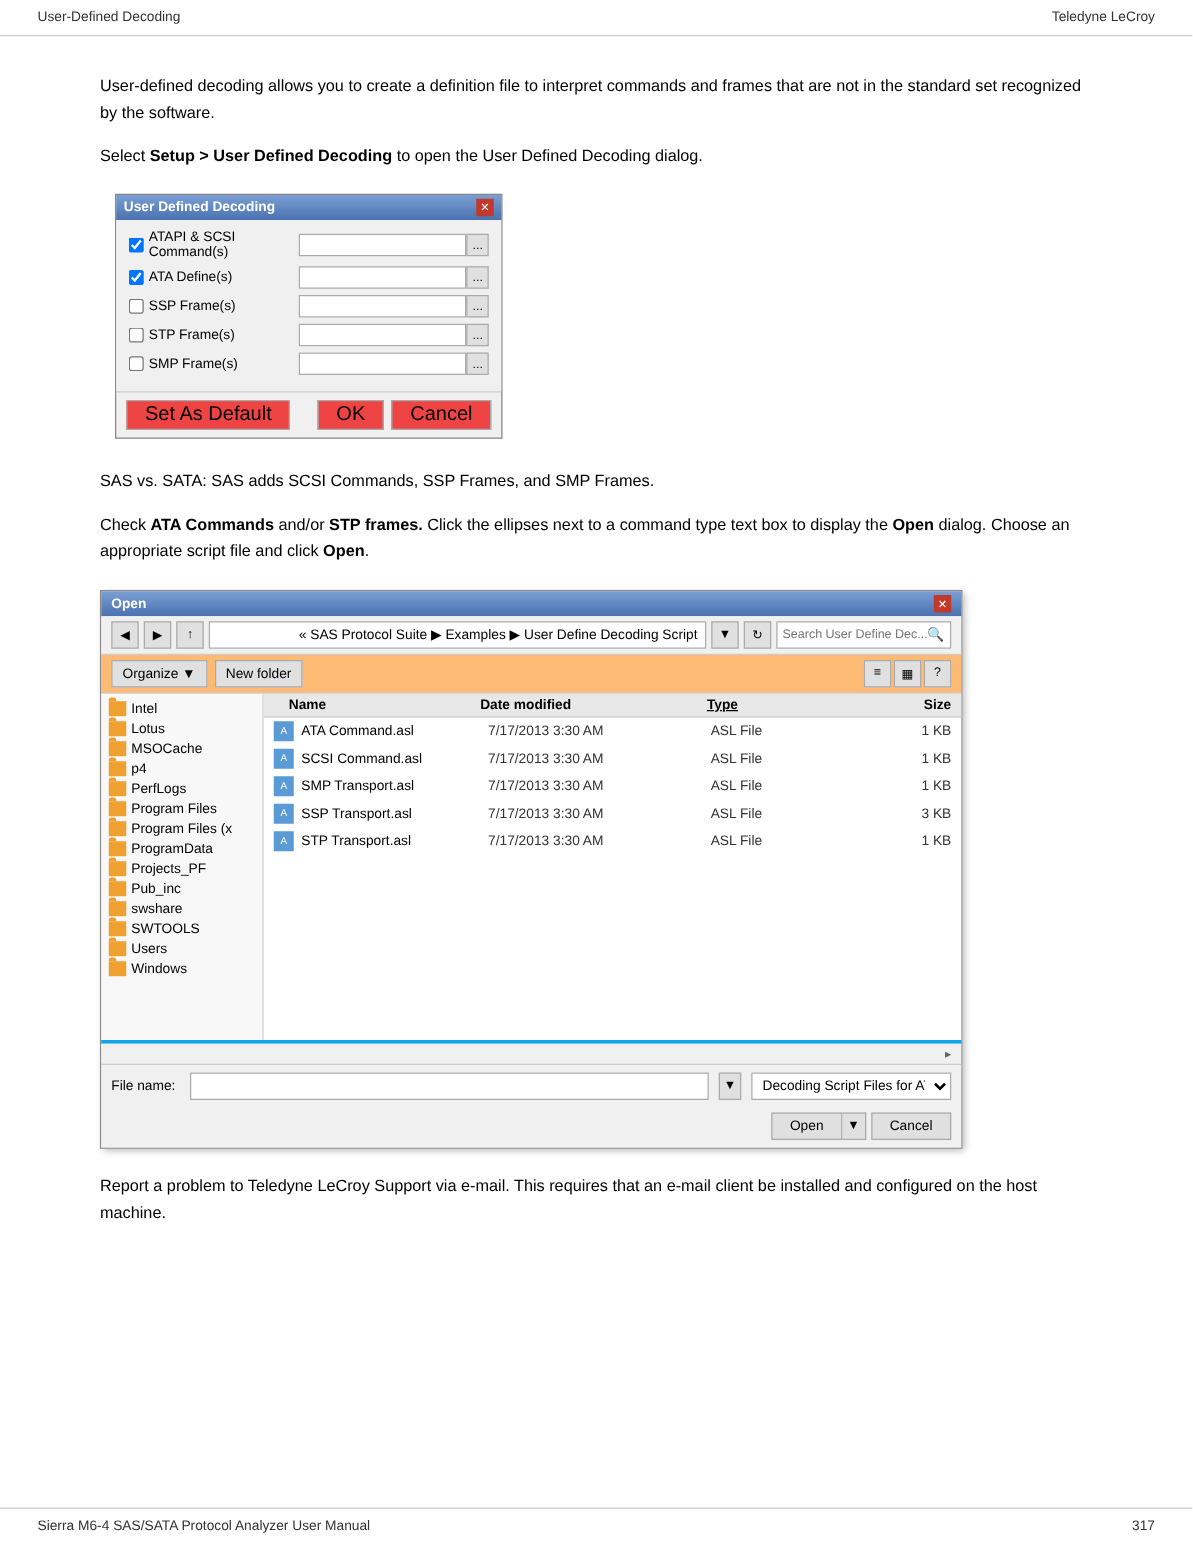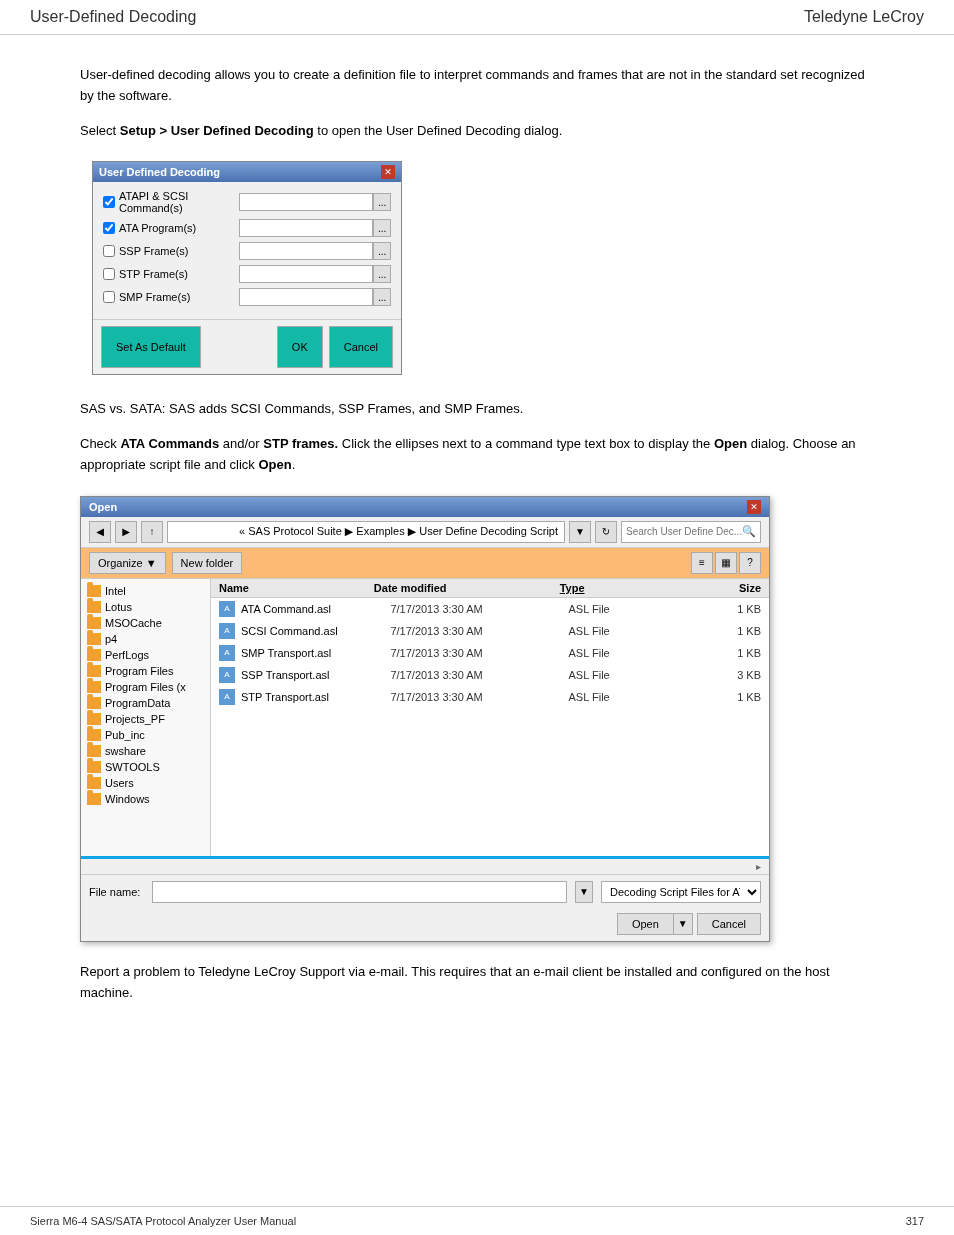--- a/index.html
+++ b/index.html
@@ -12,21 +12,21 @@
       min-height: 1235px;
       position: relative;
     }
 
     
     .page-header {
       display: flex;
       justify-content: space-between;
       padding: 8px 30px;
       border-bottom: 1px solid #ccc;
-      font-size: 16px;
+      font-size: 11px;
       color: #333;
     }
 
     
     .page-footer {
       display: flex;
       justify-content: space-between;
       padding: 8px 30px;
       border-top: 1px solid #ccc;
       font-size: 11px;
@@ -138,24 +138,24 @@
 
     .dialog-footer {
       display: flex;
       justify-content: space-between;
       align-items: center;
       padding: 6px 8px;
       border-top: 1px solid #ccc;
     }
 
     .dialog-btn {
-      background: #14b8a6;
-      border: 1px solid #aaa;
-      font-size: 11px;
-      padding: 14px 14px;
+      background: #ef4444;
+      border: 1px solid #aaa;
+      font-size: 16px;
+      padding: 2px 14px;
       cursor: pointer;
     }
 
     
     .open-dialog-container {
       margin: 20px 0 20px 0;
     }
 
     .open-dialog {
       border: 1px solid #888;
@@ -327,20 +327,21 @@
       display: flex;
       background: #e8e8e8;
       border-bottom: 1px solid #ccc;
       padding: 3px 8px;
       font-size: 11px;
       font-weight: bold;
     }
 
     .file-list-header span {
       flex: 1;
+      margin-left: 12px;
     }
 
     .file-list-header .col-date { flex: 1.2; }
     .file-list-header .col-type { flex: 0.8; text-decoration: underline; }
     .file-list-header .col-size { flex: 0.5; text-align: right; }
 
     .file-row {
       display: flex;
       align-items: center;
       padding: 3px 8px;
@@ -460,21 +461,21 @@
             <input type="checkbox" checked="" style="">
             <span>ATAPI &amp; SCSI Command(s)</span>
           </label>
           <input type="text" class="text-field" style="">
           <button class="ellipsis-btn">...</button>
         </div>
 
         <div class="dialog-row">
           <label>
             <input type="checkbox" checked="" style="">
-            <span>ATA Program(s)</span>
+            <span>ATA Define(s)</span>
           </label>
           <input type="text" class="text-field" style="">
           <button class="ellipsis-btn">...</button>
         </div>
 
         <div class="dialog-row">
           <label>
             <input type="checkbox" style="">
             <span>SSP Frame(s)</span>
           </label>

